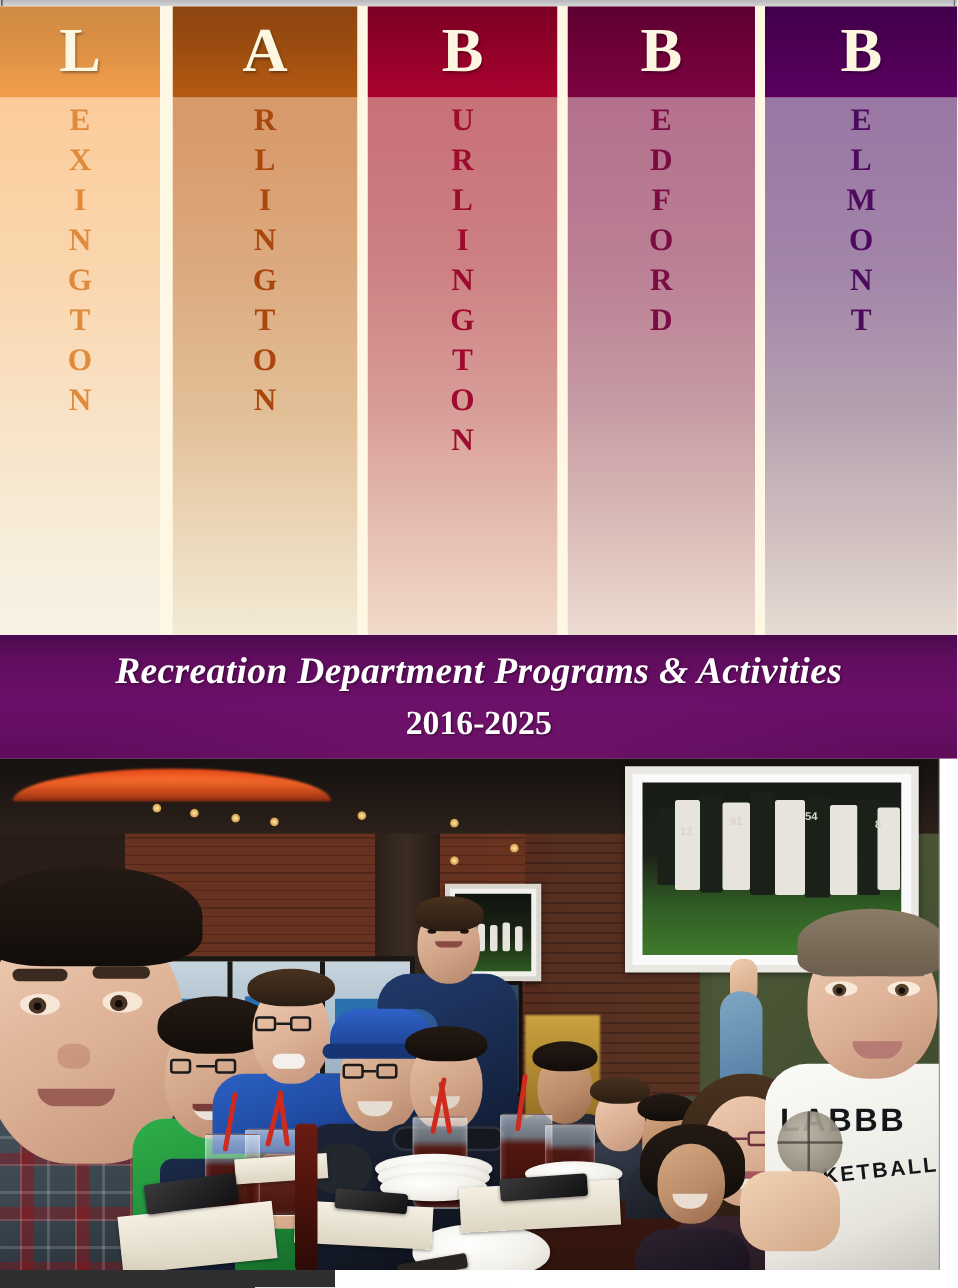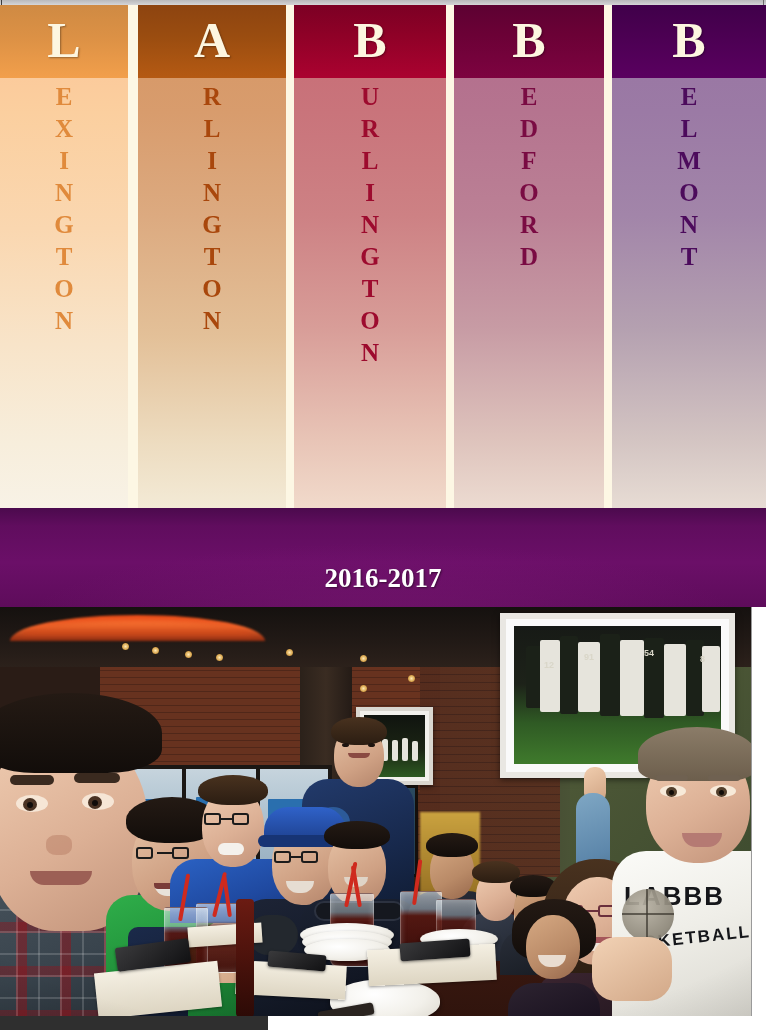--- a/index.html
+++ b/index.html
@@ -335,21 +335,22 @@
         <span>M</span>
         <span>O</span>
         <span>N</span>
         <span>T</span>
       </div>
     </div>
 
   </div>
 
   <div class="banner">
-    <div class="banner-year">2016-2017</div>
+    <div class="banner-title">Recreation Department Programs &amp; Activities</div>
+    <div class="banner-year">2016-2025</div>
   </div>
 
   <div class="photo">
 
     <div class="layer ph-wall-green"></div>
     <div class="layer ph-wall-green2"></div>
     <div class="layer ph-wall-brick2"></div>
     <div class="layer ph-wall-brick"></div>
     <div class="layer ph-column"></div>
     <div class="layer ph-ceiling"></div>

